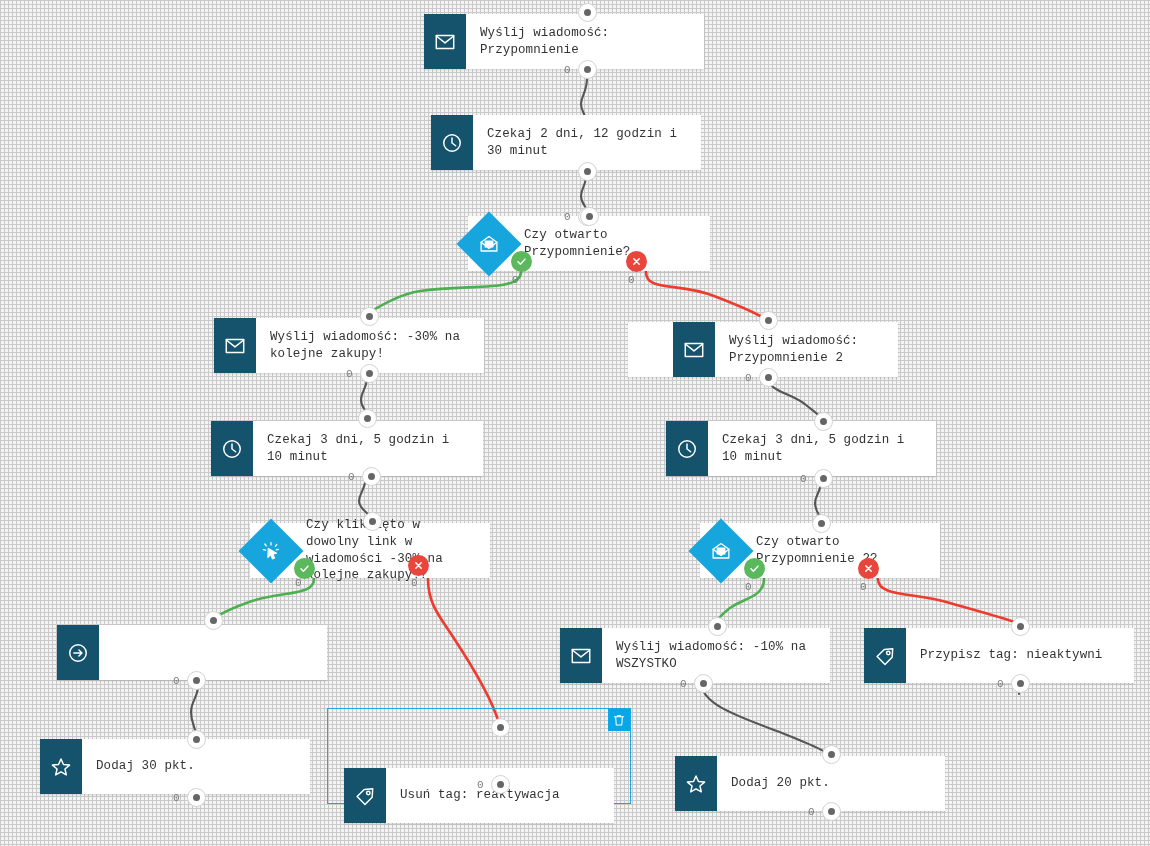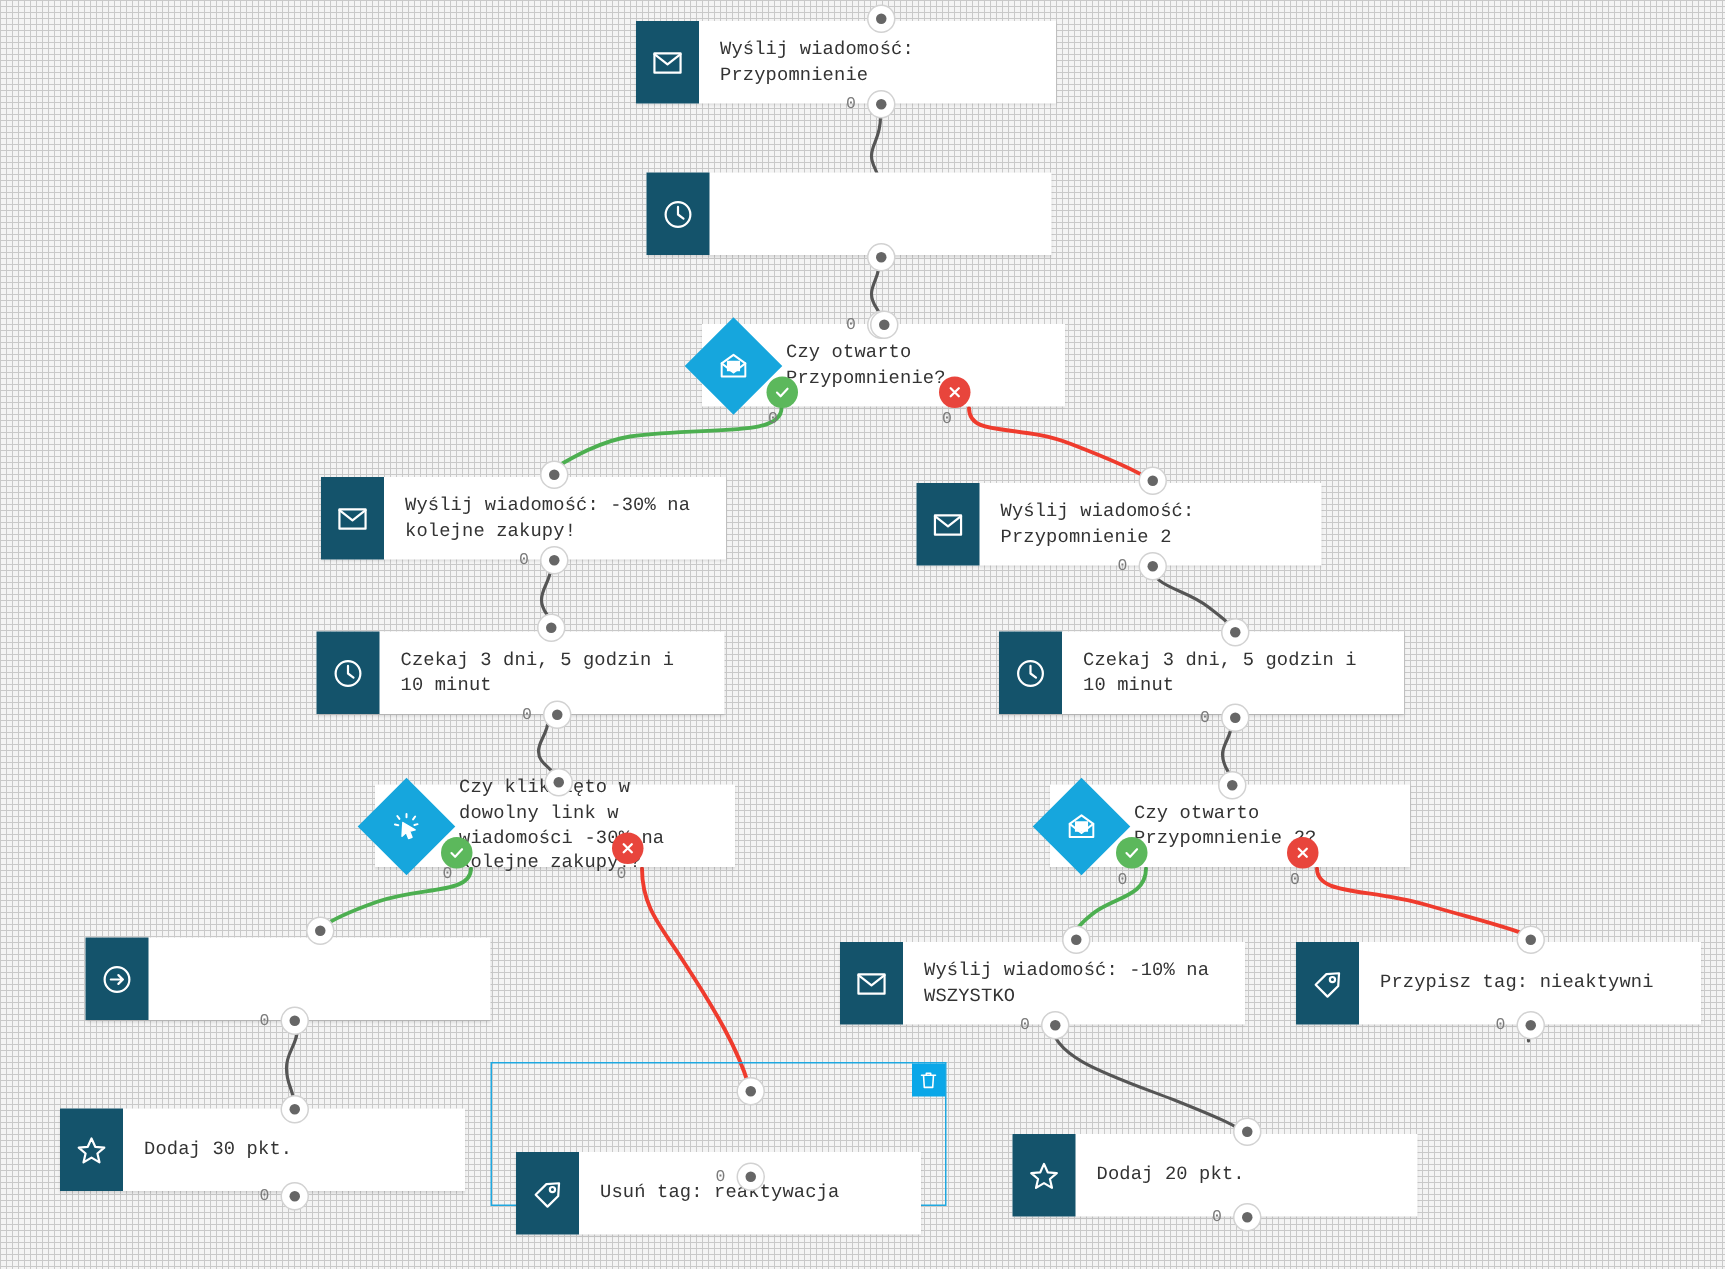--- a/index.html
+++ b/index.html
@@ -171,20 +171,21 @@
         </div>
         <div class="label">Wyślij wiadomość: Przypomnienie</div>
       </div>
       <div class="node" style="left: 431px; top: 115px; width: 270px; height: 55px; z-index: 3;">
         <div class="ico">
           <svg width="22" height="22" viewBox="0 0 24 24" fill="none" stroke="currentColor" stroke-width="1.6" stroke-linecap="round" stroke-linejoin="round">
             <circle cx="12" cy="12" r="9"></circle>
             <path d="M12 6.5 V12 L16 15"></path>
           </svg>
         </div>
+        <div class="label">Czekaj 2 dni, 12 godzin i 30 minut</div>
       </div>
       <div class="node cond" style="left: 468px; top: 216px; width: 242px; height: 55px; z-index: 4; background: rgb(255, 255, 255);">
         <div class="ico" style="overflow: visible;">
           <div class="diamond"></div>
           <div class="diamond-ico">
             <svg width="21" height="21" viewBox="0 0 24 24" fill="none" stroke="currentColor" stroke-width="1.5" stroke-linecap="round" stroke-linejoin="round">
               <path d="M3 20 V10 L12 3.5 L21 10 V20 Z"></path>
               <rect x="7" y="8" width="10" height="8" fill="currentColor" stroke="none"></rect>
               <path d="M3 10 L12 17 L21 10"></path>
             </svg>
@@ -240,21 +241,21 @@
       </div>
       <div class="node" style="left: 344px; top: 768px; width: 270px; height: 55px; z-index: 3; text-align: center;">
         <div class="ico">
           <svg width="22" height="22" viewBox="0 0 24 24" fill="none" stroke="currentColor" stroke-width="1.6" stroke-linecap="round" stroke-linejoin="round">
             <path d="M3.4 12.6 L11.2 4.8 L20.4 4.2 L19.8 13.4 L12 21.2 Z"></path>
             <circle cx="15.6" cy="8.8" r="1.9"></circle>
           </svg>
         </div>
         <div class="label">Usuń tag: reaktywacja</div>
       </div>
-      <div class="node" style="left: 611px; top: 322px; width: 270px; height: 55px; z-index: 3;">
+      <div class="node" style="left: 628px; top: 322px; width: 270px; height: 55px; z-index: 3; padding-left: 45px;">
         <div class="ico">
           <svg width="22" height="22" viewBox="0 0 24 24" fill="none" stroke="currentColor" stroke-width="1.6" stroke-linecap="round" stroke-linejoin="round">
             <rect x="2.5" y="5" width="19" height="14"></rect>
             <path d="M2.5 5.5 L12 13 L21.5 5.5"></path>
           </svg>
         </div>
         <div class="label">Wyślij wiadomość: Przypomnienie 2</div>
       </div>
       <div class="node" style="left: 666px; top: 421px; width: 270px; height: 55px; z-index: 3;">
         <div class="ico">

